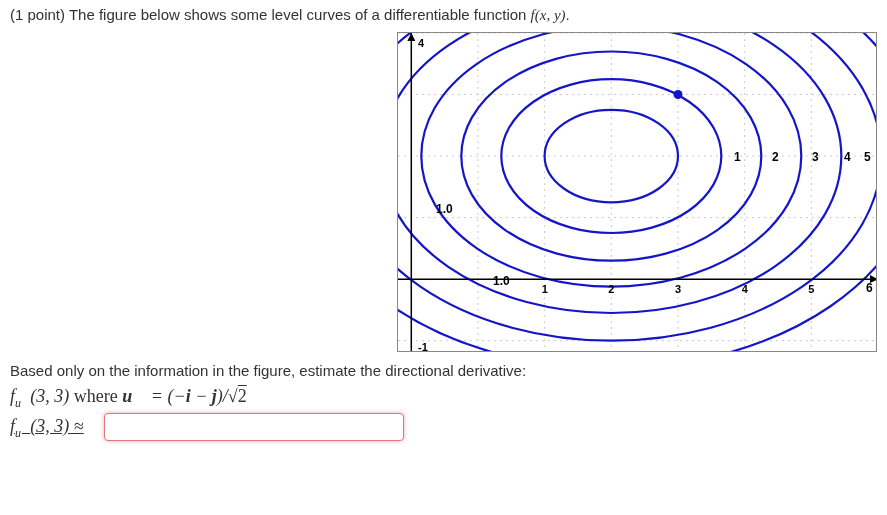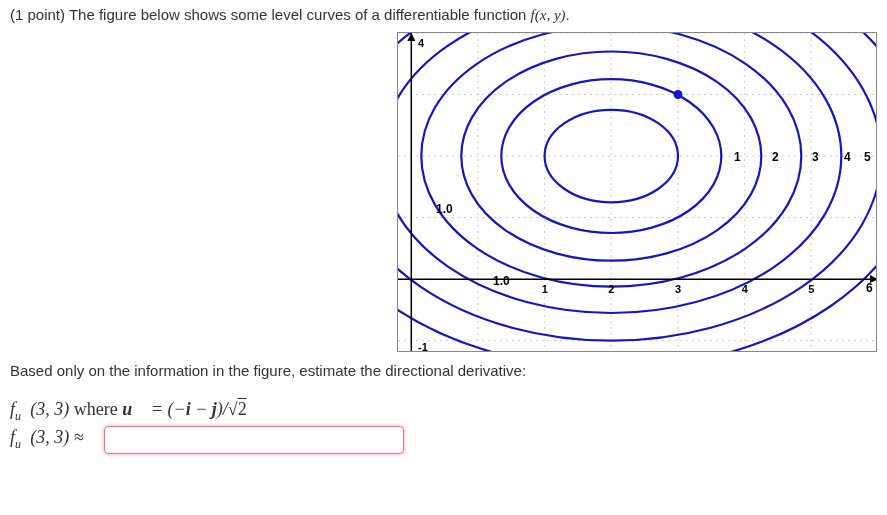--- a/index.html
+++ b/index.html
@@ -18,32 +18,33 @@
       justify-content: flex-end;
       margin: 4px 0 10px 0;
     }
     .figure {
       width: 480px; height: 320px;
       border: 1px solid #888;
       background: #fff;
       position: relative;
       overflow: hidden;
     }
-    .prompt2 { margin-top: 6px; margin-bottom: 20px; }
+    .prompt2 { margin-top: 6px; margin-bottom: 7px; }
     .utext {
       font-family: 'Times New Roman', serif;
       font-size: 18px;
       margin-bottom: 2px;
     }
     .utext .bold { font-style: italic; font-weight: bold; }
     .utext .rm { font-style: normal; }
     .answer-row {
       display: flex;
-      align-items: center;
+      align-items: flex-end;
       gap: 20px;
+      text-decoration: underline;
     }
     .answer-label {
       font-family: 'Times New Roman', serif;
       font-size: 18px;
     }
     .answer-input {
       width: 300px;
       height: 28px;
       border: 1px solid #e07878;
       border-radius: 4px;

